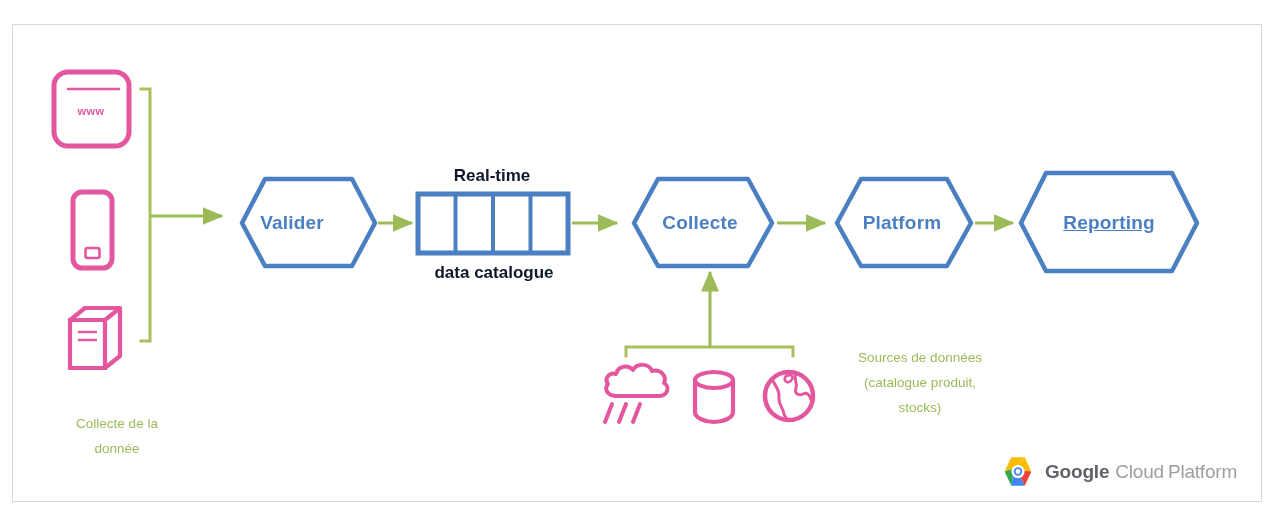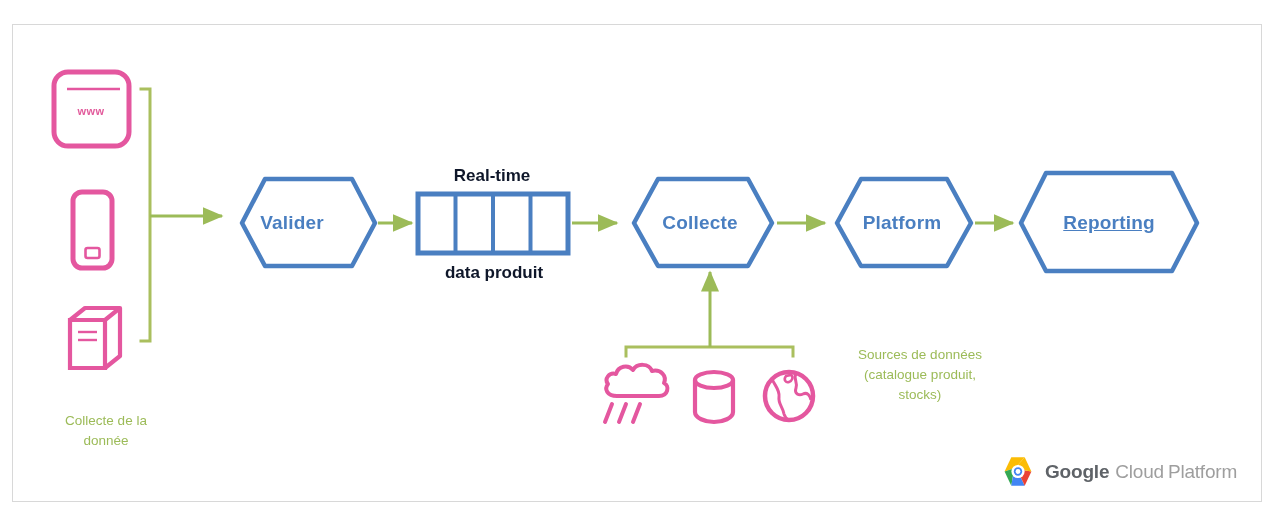--- a/index.html
+++ b/index.html
@@ -53,21 +53,21 @@
     font-weight: bold;
     color: #0f172a;
     white-space: nowrap;
     transform: translate(-50%, -50%);
   }
   .greenlabel {
     position: absolute;
     font-size: 13.5px;
     color: #9cbb58;
     text-align: center;
-    line-height: 20px;
+    line-height: 25px;
     transform: translate(-50%, 0);
     white-space: pre-line;
   }
   .wwwtext {
     position: absolute;
     font-size: 11px;
     font-weight: bold;
     color: #e25a9b;
     letter-spacing: 0.5px;
     transform: translate(-50%, -50%);
@@ -179,29 +179,29 @@
       <path d="M786,376 C783,380 786,383 789,382 C792,381 794,377 791,375 Z" fill="none" stroke="#e4579f" stroke-width="2.6"></path>
     </g>
   </svg>
 
   <div class="wwwtext" style="left:91px; top:111px;">www</div>
 
   <div class="nodelabel hexlabel" style="left:292px; top:223px;">Valider</div>
 
   <div class="pipelabel" style="left:492px; top:176px;">Real-time</div>
 
-  <div class="pipelabel" style="left:494px; top:273px;">data produit</div>
+  <div class="pipelabel" style="left:494px; top:273px;">data catalogue</div>
 
   <div class="nodelabel hexlabel" style="left:700px; top:223px;">Collecte</div>
 
   <div class="nodelabel hexlabel" style="left:902px; top:223px;">Platform</div>
 
   <div class="nodelabel hexlabel" style="left:1109px; top:223px;text-decoration:underline;">Reporting</div>
 
-  <div class="greenlabel" style="left:106px; top:411px; width:200px;">Collecte de la
+  <div class="greenlabel" style="left:117px; top:411px; width:200px;">Collecte de la
 donnée</div>
 
   <div class="greenlabel" style="left:920px; top:345px; width:220px;">Sources de données
 (catalogue produit,
 stocks)</div>
 
   <div class="gcp-wrap">
     <svg width="36" height="33" viewBox="0 0 36 33">
       <path d="M11.3,2.2 L24.7,2.2 L31.4,16.5 L24.7,30.8 L11.3,30.8 L4.6,16.5 Z" fill="#ffffff"></path>
       <path d="M11.3,2.2 L24.7,2.2 L18,9.8 L13.4,13.5 L4.6,16.5 Z" fill="#fbbc05"></path>

